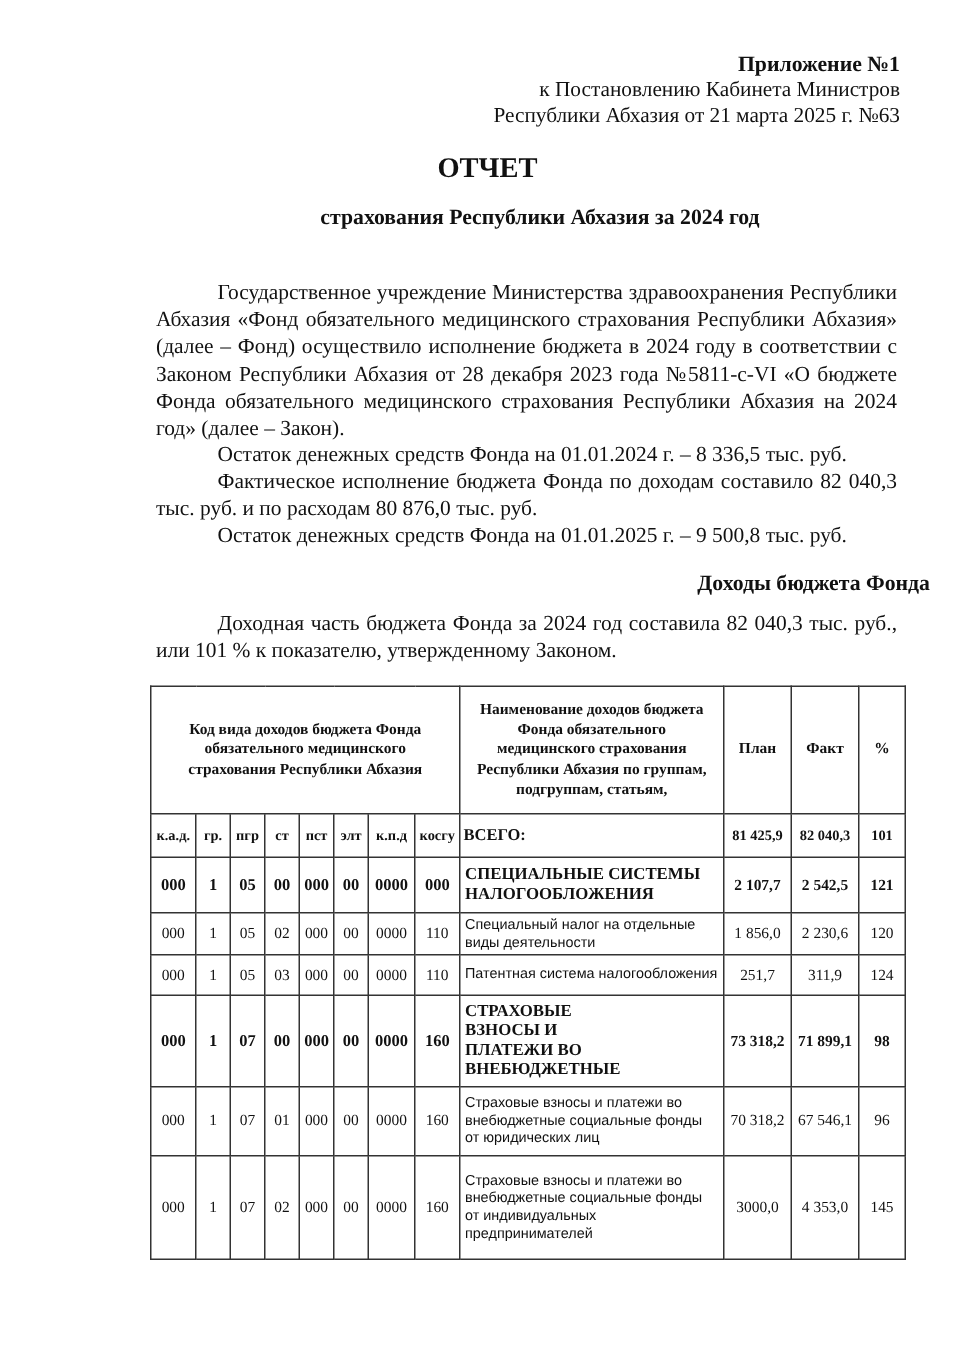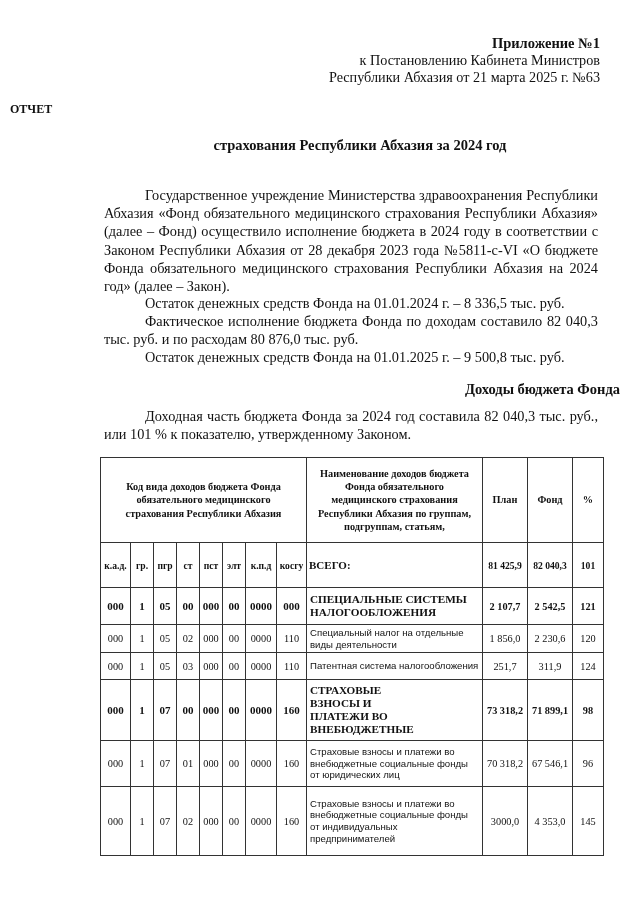--- a/index.html
+++ b/index.html
@@ -5,21 +5,21 @@
   html, body { margin:0; padding:0; }
   body {
     width:640px; height:905px; background:#ffffff; position:relative; overflow:hidden;
     font-family:"Liberation Serif", serif; color:#111;
   }
   .abs { position:absolute; }
   .right-block { right:40px; text-align:right; font-size:14.2px; line-height:17px; }
   .appendix { top:35px; font-weight:bold; font-size:14.5px; }
   .ref1 { top:52px; }
   .ref2 { top:69px; }
-  .report-title { top:102px; left:0; width:640px; font-weight:bold; font-size:12px; padding-left:10px; box-sizing:border-box;}
+  .report-title { top:102px; left:0; width:640px; text-align:center; font-weight:bold; font-size:19px; padding-left:10px; box-sizing:border-box;}
   .subtitle { top:136px; left:100px; width:520px; text-align:center; font-weight:bold; font-size:14.5px; line-height:18px; }
   .para { left:104px; width:494px; font-size:14.3px; line-height:18.2px; text-align:justify; }
   .para .indent { display:inline-block; width:41px; }
   .p1 { top:186px; }
   .p2 { top:294px; }
   .p3 { top:312px; }
   .p4 { top:348px; }
   .section-title { top:381px; left:100px; width:520px; text-align:right; font-weight:bold; font-size:14.5px; }
   .p5 { top:407px; }
 
@@ -27,21 +27,21 @@
     position:absolute; left:100px; top:457px; width:503px;
     border-collapse:collapse; table-layout:fixed;
     font-family:"Liberation Serif", serif; font-size:10.3px;
   }
   table.budget td, table.budget th {
     border:1.3px solid #333; padding:0 2px; text-align:center; vertical-align:middle;
     overflow:hidden;
   }
   table.budget th { font-weight:bold; line-height:13.2px; }
   .hdr-row { height:85px; }
-  .sub-row { height:45px;border-radius:17px; }
+  .sub-row { height:29px;border-radius:17px; }
   .sub-row td { font-weight:bold; font-size:9.6px; padding:0 1px; }
   .total-label { text-align:left !important; font-size:11px !important; }
   .row-bold td { font-weight:bold; font-size:11px; }
   .row-bold td.name { font-size:11.2px; line-height:13px; }
   td.name { text-align:left !important; font-family:Liberation Sans, sans-serif; font-size:9.6px; line-height:11.6px; padding-left:3px !important; }
   .row-bold td.name { font-family:"Liberation Serif", serif; }
   td.num { font-size:10.3px; }
   .h37 { height:37px; }
   .h28 { height:28px; }
   .h27 { height:27px; }
@@ -82,21 +82,21 @@
     <col style="width:176px">
       <col style="width:45px">
       <col style="width:45px">
       <col style="width:31px">
   </colgroup>
   <tbody>
       <tr class="hdr-row">
     <th colspan="8" style="padding:0 8px;">Код вида доходов бюджета Фонда обязательного медицинского страхования Республики Абхазия</th>
     <th style="padding:0 10px;">Наименование доходов бюджета Фонда обязательного медицинского страхования Республики Абхазия по группам, подгруппам, статьям,</th>
     <th>План</th>
-    <th>Фонд</th>
+    <th>Факт</th>
     <th>%</th>
   </tr>
   <tr class="sub-row">
     <td>к.а.д.</td>
     <td>гр.</td>
     <td>пгр</td>
     <td>ст</td>
     <td>пст</td>
     <td>элт</td>
     <td>к.п.д</td>

